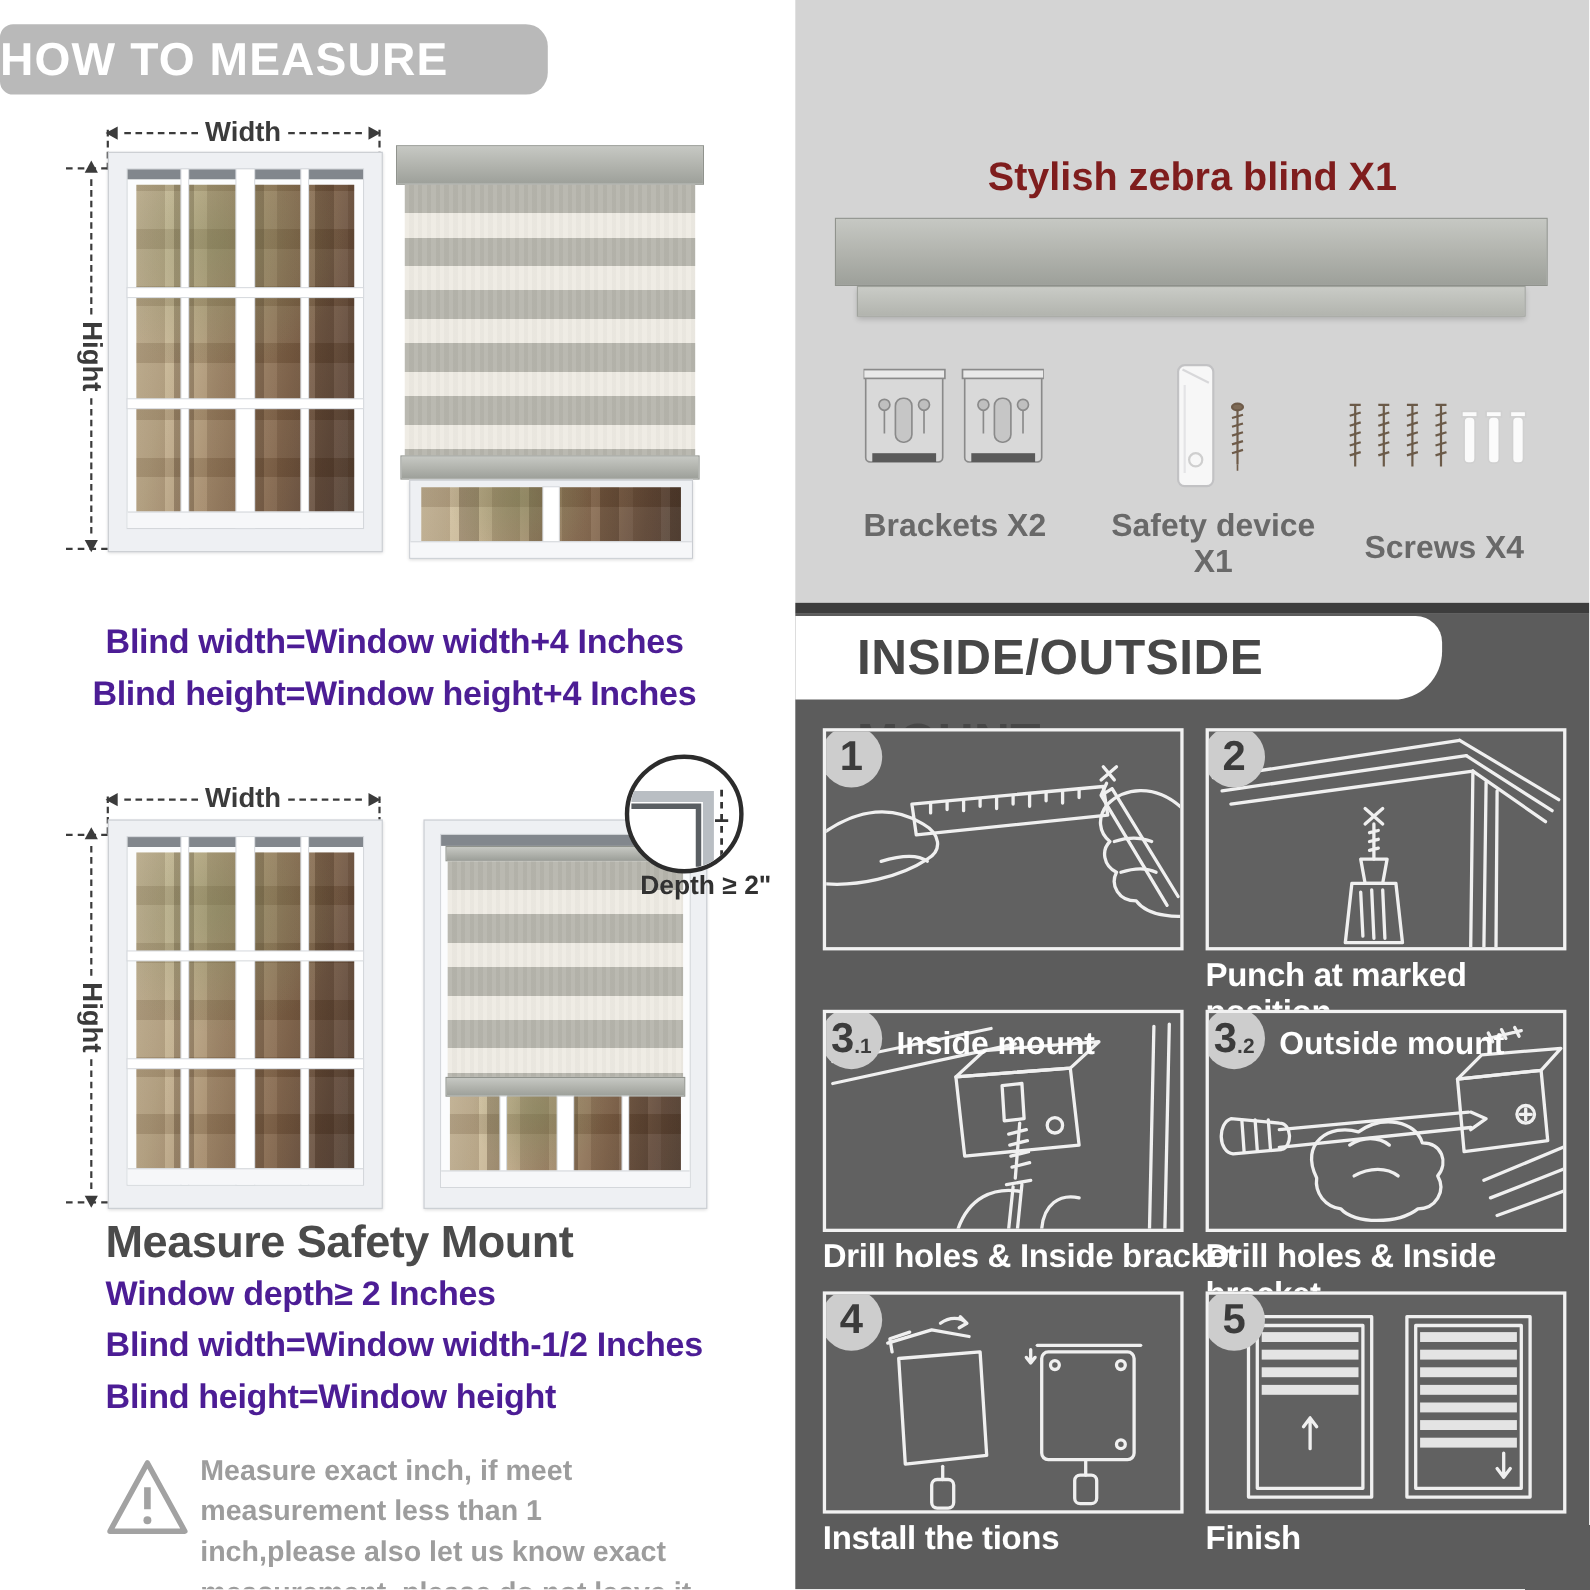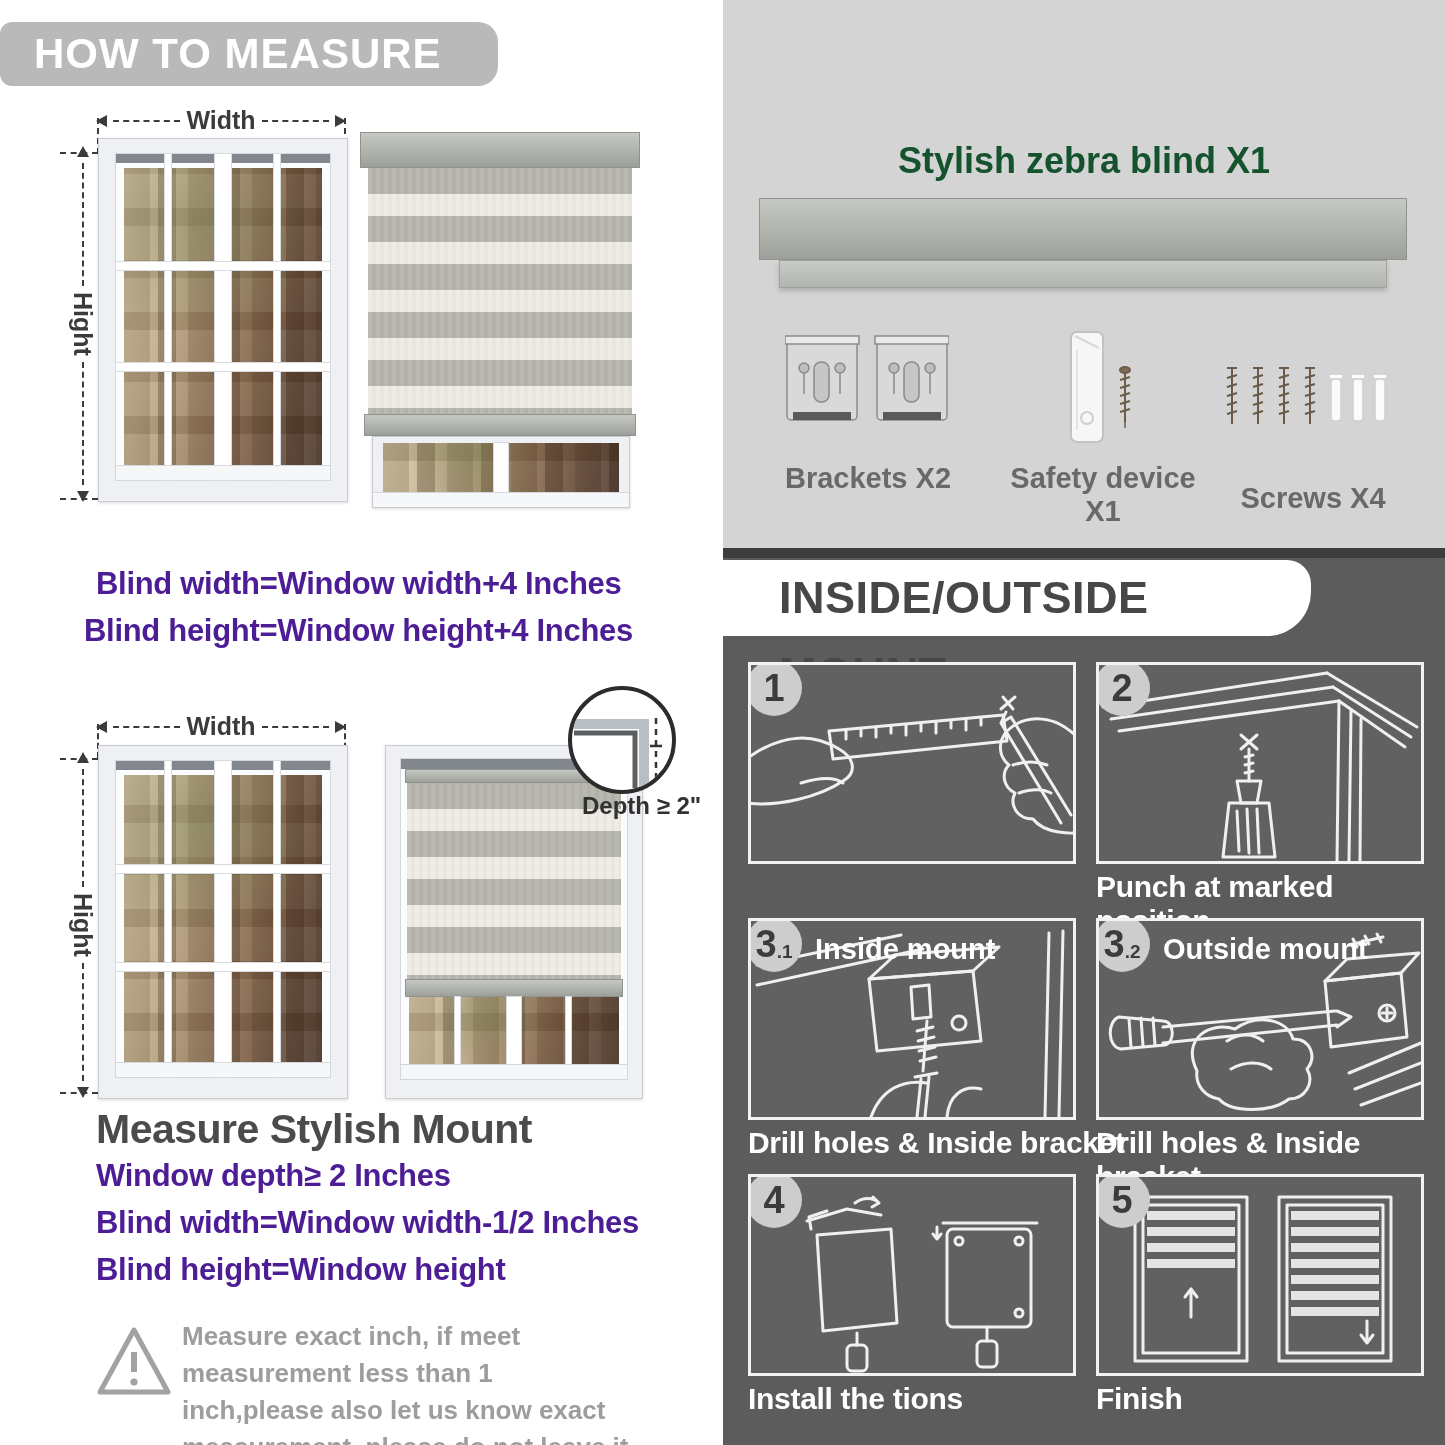--- a/index.html
+++ b/index.html
@@ -3,21 +3,21 @@
 <meta charset="utf-8">
 <style>
   html,body{margin:0;padding:0;background:#fff;}
   .page{position:relative;width:1445px;height:1445px;background:#ffffff;overflow:hidden;
         font-family:"Liberation Sans",sans-serif;}
   .abs{position:absolute;}
 
   
   .howto-header{left:0;top:22px;width:498px;height:64px;background:#b9b9b9;
     border-radius:12px 20px 20px 12px;color:#ffffff;font-size:42px;font-weight:bold;
-    line-height:64px;padding-left:34px;letter-spacing:1px;box-sizing:border-box;}
+    line-height:64px;letter-spacing:1px;box-sizing:border-box;}
 
   .sec-heading{font-size:41px;font-weight:bold;color:#4b4b4b;letter-spacing:-0.5px;}
   .formula{font-size:31px;font-weight:bold;color:#4c1d95;letter-spacing:-0.3px;}
 
   
   .harrow{display:flex;align-items:center;gap:6px;color:#3b3b3b;}
   .harrow .dash{flex:1;border-top:2px dashed #3b3b3b;height:0;}
   .harrow .lab{font-size:25px;font-weight:bold;}
   .varrow{display:flex;flex-direction:column;align-items:center;gap:6px;color:#3b3b3b;}
   .varrow .dash{flex:1;border-left:2px dashed #3b3b3b;width:0;}
@@ -52,21 +52,21 @@
   .detail-circle{width:100px;height:100px;border-radius:50%;background:#ffffff;border:4px solid #2c2c2c;overflow:hidden;}
   .depth-label{font-size:24px;font-weight:bold;color:#313131;}
 
   
   .warn-text{font-size:26px;font-weight:bold;color:#9d9d9d;line-height:37px;width:458px;}
 
   
   .right-panel{left:723px;top:0;width:722px;height:548px;background:#d4d4d4;}
   .included-header{left:0;top:10px;width:514px;height:84px;background:#ffffff;border-radius:0 42px 42px 0;
     color:#c8c8c8;font-size:44px;font-weight:bold;line-height:84px;padding-left:42px;letter-spacing:2px;box-sizing:border-box;}
-  .product-title{left:0;top:140px;width:722px;text-align:center;font-size:36px;font-weight:bold;color:#14532d;}
+  .product-title{left:0;top:140px;width:722px;text-align:center;font-size:36px;font-weight:bold;color:#7f1d1d;}
   .rail-main{left:36px;top:198px;width:648px;height:62px;}
   .rail-under{left:56px;top:260px;width:608px;height:28px;background:linear-gradient(180deg,#c9cbc6,#b2b4ae);
     border:1px solid #a0a39d;box-sizing:border-box;box-shadow:0 3px 5px rgba(0,0,0,.18);}
   .item-label{font-size:29px;font-weight:bold;color:#696969;text-align:center;}
 
   .mount-bar{left:723px;top:548px;width:722px;height:10px;background:#3d3d3d;}
   .mount-section{left:723px;top:558px;width:722px;height:887px;background:#5c5c5c;}
   .mount-header{left:0;top:2px;width:588px;height:76px;background:#ffffff;border-radius:0 24px 44px 0;
     color:#474747;font-size:45px;font-weight:bold;line-height:76px;padding-left:56px;letter-spacing:.5px;box-sizing:border-box;}
 
@@ -182,21 +182,21 @@
   <div class="abs detail-circle" style="left:568px;top:686px;">
     <svg width="100" height="100" viewBox="0 0 100 100">
       <path d="M2,34 L72,34 L72,98" stroke="#b9bec3" stroke-width="10" fill="none"></path>
       <path d="M2,43 L63,43 L63,98" stroke="#5a5f63" stroke-width="5" fill="none"></path>
       <path d="M84,28 L84,98" stroke="#333" stroke-width="2.5" stroke-dasharray="6 5" fill="none"></path>
       <path d="M78,56 L90,56" stroke="#333" stroke-width="2.5" fill="none"></path>
     </svg>
   </div>
   <div class="abs depth-label" style="left:582px;top:792px;">Depth ≥ 2"</div>
 
-  <div class="abs sec-heading" style="left:96px;top:1106px;">Measure Stylish Mount</div>
+  <div class="abs sec-heading" style="left:96px;top:1106px;">Measure Safety Mount</div>
   <div class="abs formula" style="left:96px;top:1158px;">Window depth≥ 2 Inches</div>
   <div class="abs formula" style="left:96px;top:1205px;">Blind width=Window width-1/2 Inches</div>
   <div class="abs formula" style="left:96px;top:1252px;">Blind height=Window height</div>
 
   <svg class="abs" style="left:94px;top:1322px;" width="80" height="82" viewBox="0 0 80 82">
     <path d="M40,8 L74,70 L6,70 Z" stroke="#a2a2a2" stroke-width="5" fill="none" stroke-linejoin="round"></path>
     <line x1="40" y1="30" x2="40" y2="50" stroke="#a2a2a2" stroke-width="6"></line>
     <circle cx="40" cy="60" r="3.6" fill="#a2a2a2"></circle>
   </svg>
   <div class="abs warn-text" style="left:182px;top:1318px;">Measure exact inch, if meet measurement less than 1 inch,please also let us know exact measurement, please do not leave it</div>

